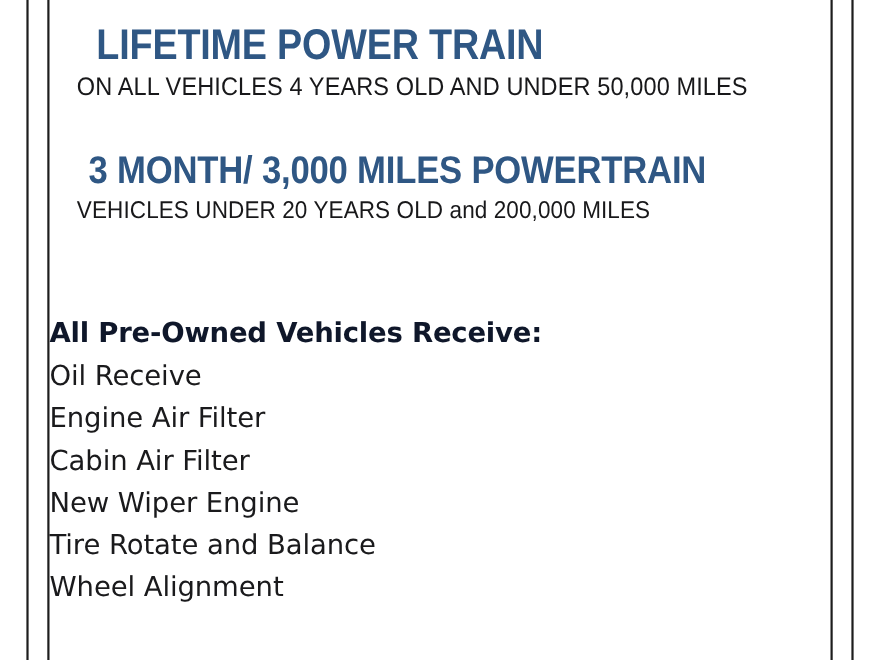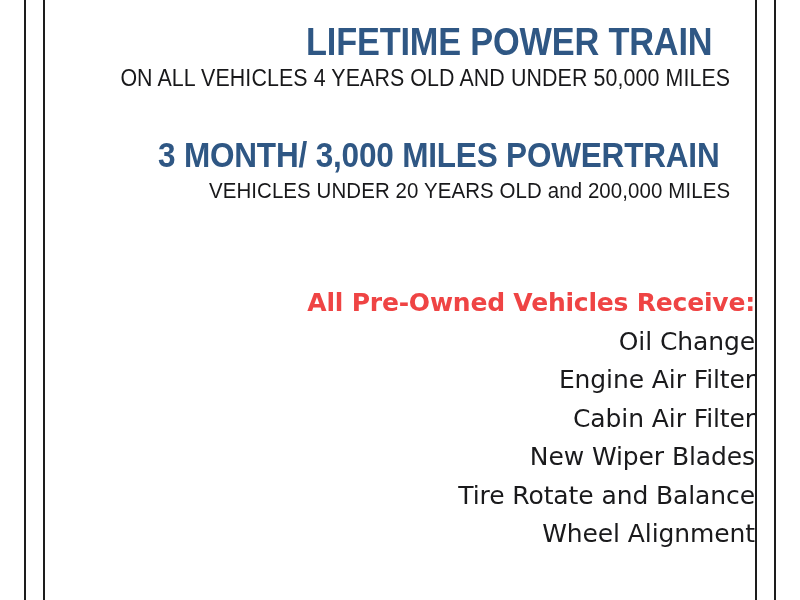--- a/index.html
+++ b/index.html
@@ -37,21 +37,21 @@
   .rule-right-inner { left: 755px; }
   .rule-right-outer { left: 774px; }
 
   
   .content {
     position: absolute;
     left: 45px;
     top: 0;
     width: 710px;
     height: 600px;
-    text-align: right;
+    text-align: left;
   }
 
   
   .headline-block {
     width: 100%;
   }
   .block-one { padding-top: 21px; }
   .block-two { padding-top: 44px; }
 
   .headline {
@@ -87,21 +87,21 @@
     font-size: 22px;
     margin-top: 6px;
   }
 
   
   .services {
     margin-top: 84px;
   }
   .services-title {
     margin: 0 0 5px 0;
-    color: #ef4444;
+    color: #0f172a;
     font-family: "DejaVu Sans", sans-serif;
     font-weight: 700;
     font-size: 25px;
     line-height: 1.2;
     letter-spacing: -0.2px;
     white-space: nowrap;
   }
   .services-list {
     list-style: none;
     margin: 0;
@@ -135,23 +135,23 @@
     </div>
 
     <div class="headline-block block-two">
       <h1 class="headline headline-2">3 MONTH/ 3,000 MILES POWERTRAIN</h1>
       <p class="subhead subhead-2">VEHICLES UNDER 20 YEARS OLD and 200,000 MILES</p>
     </div>
 
     <div class="services">
       <h2 class="services-title">All Pre-Owned Vehicles Receive:</h2>
       <ul class="services-list">
-        <li>Oil Change</li>
+        <li>Oil Receive</li>
         <li>Engine Air Filter</li>
         <li>Cabin Air Filter</li>
-        <li>New Wiper Blades</li>
+        <li>New Wiper Engine</li>
         <li>Tire Rotate and Balance</li>
         <li>Wheel Alignment</li>
       </ul>
     </div>
 
   </div>
 </div>
 
 </body></html>

